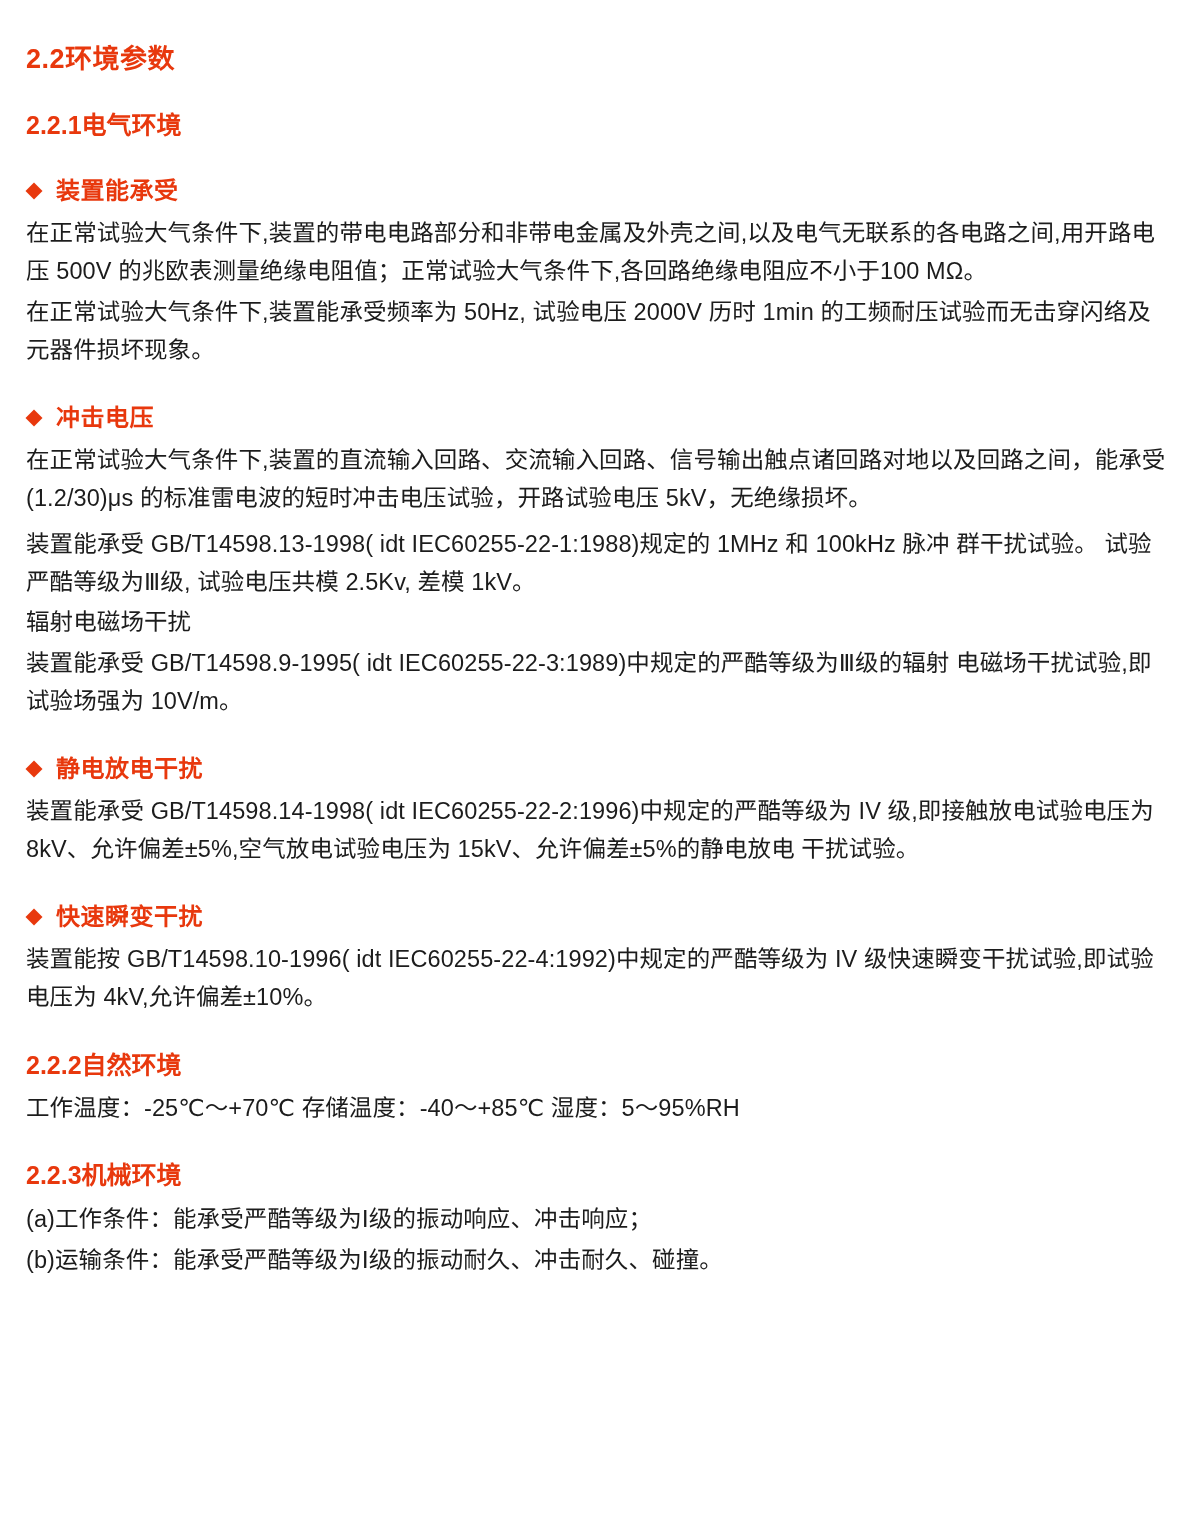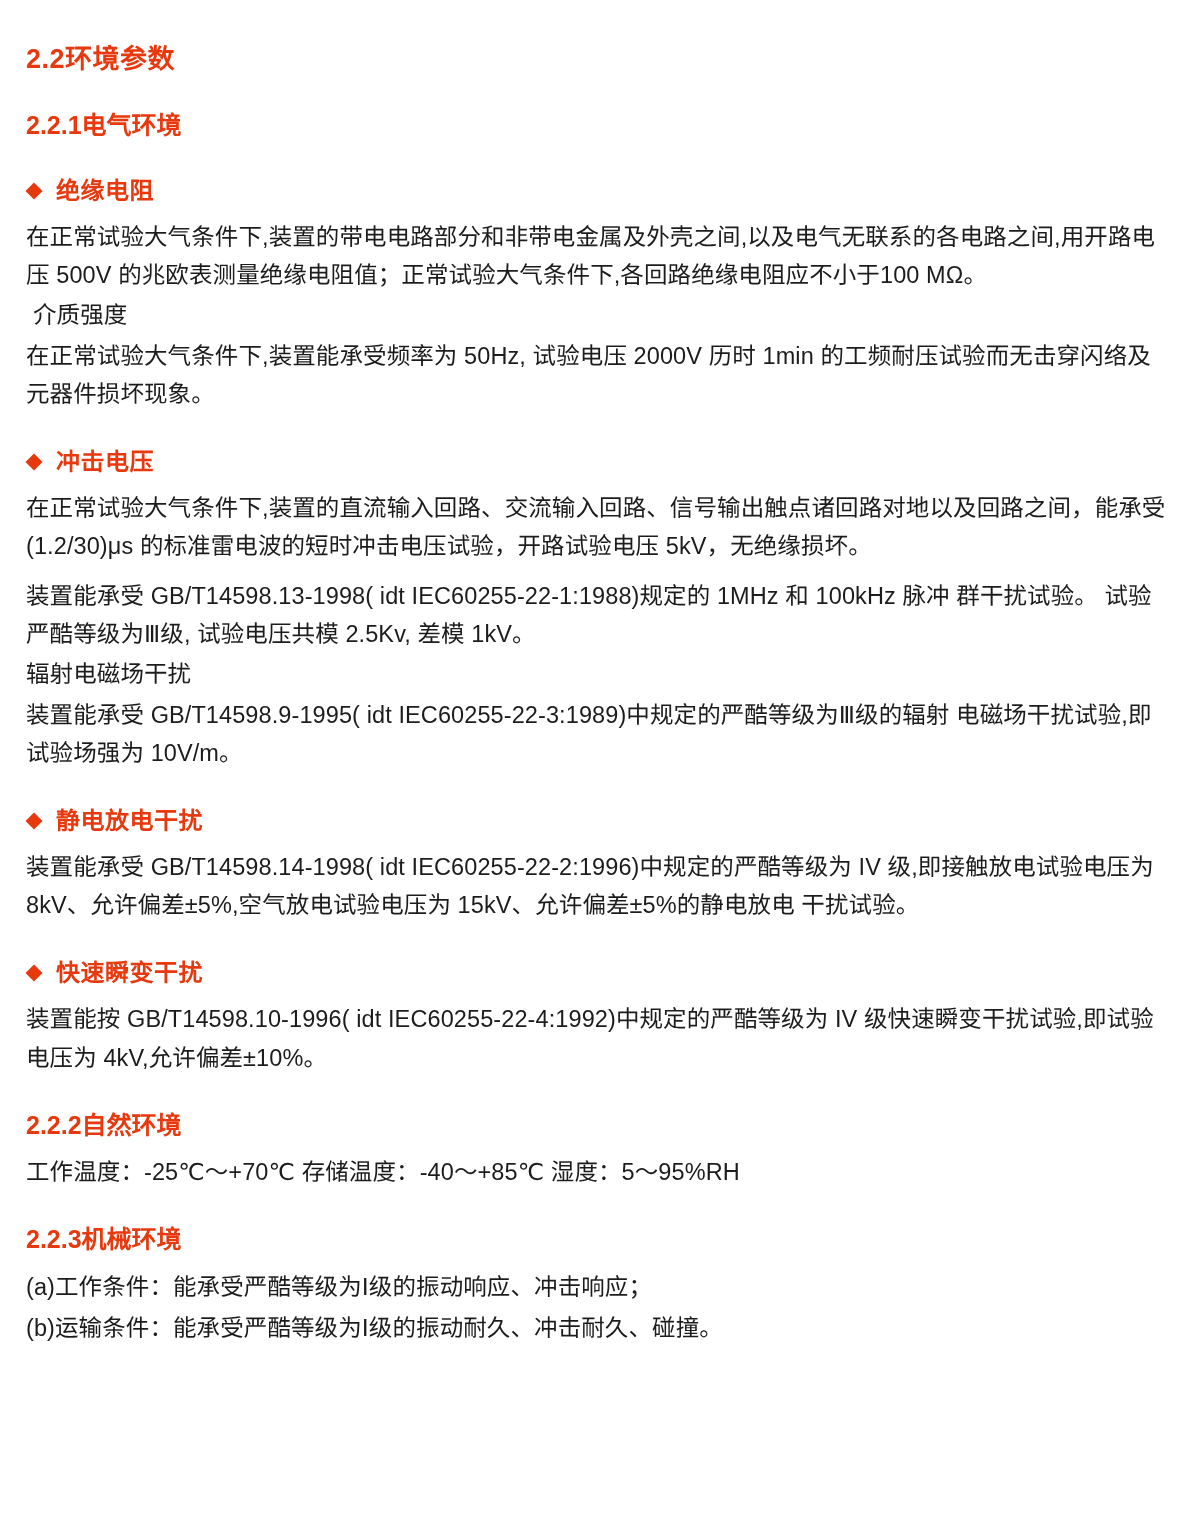--- a/index.html
+++ b/index.html
@@ -85,39 +85,38 @@
   p.body.sub {
     margin-top: 2px;
   }
   p.body.indent {
     padding-left: 7px;
   }
   p.body.small-gap {
     margin-top: 3px;
   }
   .block {
-    margin-top: 12px;
+    margin-top: 0;
   }
 </style>
 </head>
 <body>
 
 <div class="page">
 
   <h2 class="h2">2.2环境参数</h2>
 
   <h3 class="h3">2.2.1电气环境</h3>
 
   <div class="bullet-head">
     <span class="diamond"></span>
-    <span class="bullet-title">绝缘电阻</span>
+    <span class="bullet-title">装置能承受</span>
   </div>
   <div class="block">
     <p class="body">在正常试验大气条件下,装置的带电电路部分和非带电金属及外壳之间,以及电气无联系的各电路之间,用开路电压 500V 的兆欧表测量绝缘电阻值；正常试验大气条件下,各回路绝缘电阻应不小于100 MΩ。</p>
-    <p class="body sub indent">介质强度</p>
     <p class="body small-gap">在正常试验大气条件下,装置能承受频率为 50Hz, 试验电压 2000V 历时 1min 的工频耐压试验而无击穿闪络及元器件损坏现象。</p>
   </div>
 
   <div class="bullet-head">
     <span class="diamond"></span>
     <span class="bullet-title">冲击电压</span>
   </div>
   <div class="block">
     <p class="body">在正常试验大气条件下,装置的直流输入回路、交流输入回路、信号输出触点诸回路对地以及回路之间，能承受(1.2/30)μs 的标准雷电波的短时冲击电压试验，开路试验电压 5kV，无绝缘损坏。</p>
   </div>

